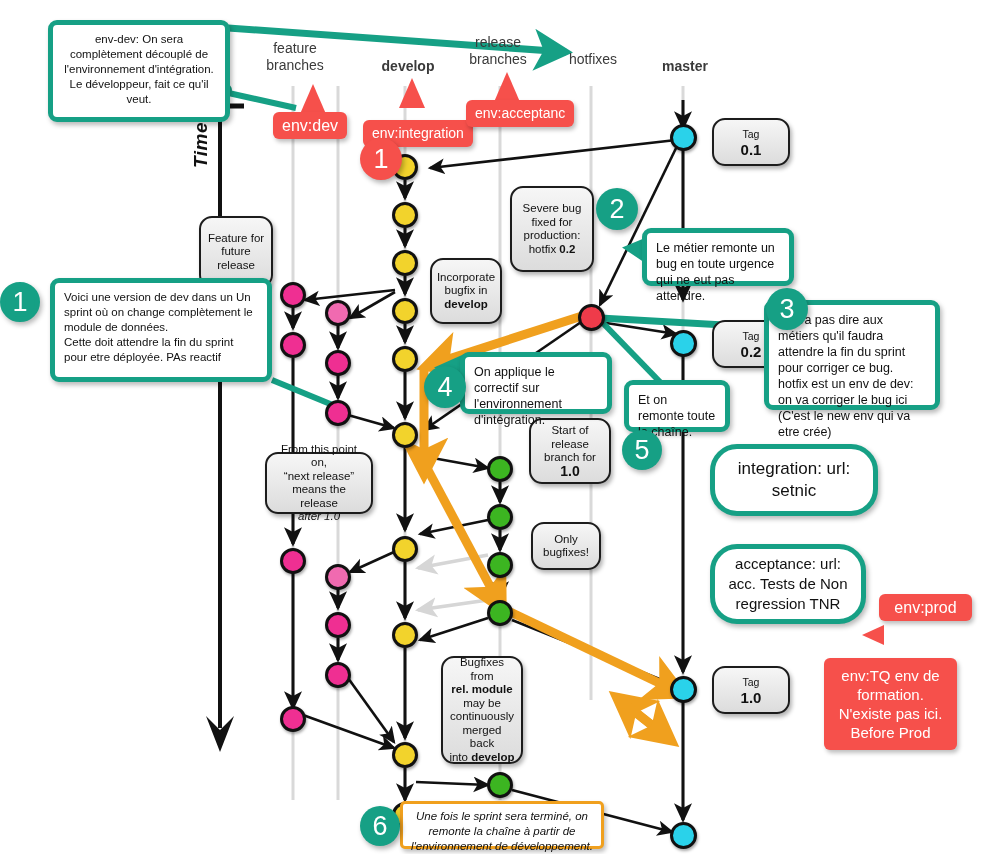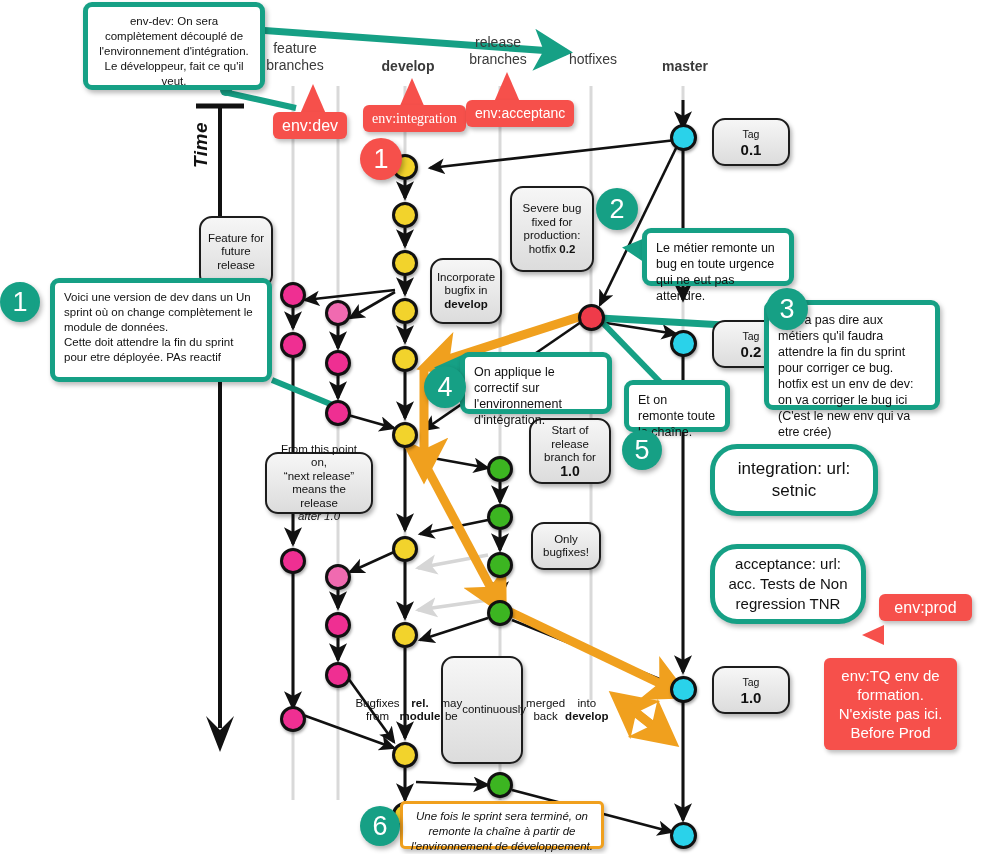--- a/index.html
+++ b/index.html
@@ -284,21 +284,21 @@
     <span>Start of</span>
     <span>release</span>
     <span>branch for</span>
     <b style="font-size:14px;">1.0</b>
   </div>
 
   <div class="gbox" style="left:531px;top:522px;width:70px;height:48px;">
     <span>Only bugfixes!</span>
   </div>
 
-  <div class="gbox" style="left:441px;top:656px;width:82px;height:108px;flex-direction:row;">
+  <div class="gbox" style="left:441px;top:656px;width:82px;height:108px;flex-direction:column;">
     <span>Bugfixes from</span>
     <b>rel. module</b>
     <span>may be</span>
     <span>continuously</span>
     <span>merged back</span>
     <span><span>into</span> <b>develop</b></span>
   </div>
 
   <div class="gbox" style="left:712px;top:118px;width:78px;height:48px;flex-direction:column;">
     <span class="tagword">Tag</span>
@@ -310,31 +310,31 @@
   </div>
   <div class="gbox" style="left:712px;top:666px;width:78px;height:48px;flex-direction:column;">
     <span class="tagword">Tag</span>
     <span class="tagnum">1.0</span>
   </div>
 
   <div class="rtri" style="left:300px;top:84px;"></div>
   <div class="rbox" style="left:273px;top:112px;">env:dev</div>
 
   <div class="rtri" style="left:399px;top:78px;"></div>
-  <div class="rbox small" style="left:363px;top:105px;font-family:Liberation Serif, serif;">env:integration</div>
+  <div class="rbox small" style="left:363px;top:120px;">env:integration</div>
 
   <div class="rtri" style="left:494px;top:72px;"></div>
   <div class="rbox small" style="left:466px;top:100px;">env:acceptanc</div>
 
   <div class="rtail" style="left:862px;top:625px;"></div>
   <div class="rbox" style="left:879px;top:594px;width:93px;">env:prod</div>
 
   <div class="rbox multi" style="left:824px;top:658px;width:133px;padding:8px 8px;">env:TQ env de formation. N'existe pas ici. Before Prod</div>
 
-  <div class="tbox center" style="left:48px;top:2px;width:182px;height:88px;font-size:11.5px;line-height:15px;margin-left:35px;">env-dev: On sera complètement découplé de l'environnement d'intégration. Le développeur, fait ce qu'il veut.</div>
+  <div class="tbox center" style="left:48px;top:20px;width:182px;height:102px;font-size:11.5px;line-height:15px;">env-dev: On sera complètement découplé de l'environnement d'intégration. Le développeur, fait ce qu'il veut.</div>
 
   <div class="tbox" style="left:50px;top:278px;width:222px;height:104px;font-size:11.5px;line-height:15px;white-space:pre-line;">Voici une version de dev dans un Un sprint où on change complètement le module de données.
 Cette doit attendre la fin du sprint pour etre déployée. PAs reactif</div>
 
   <div class="tbox" style="left:642px;top:228px;width:152px;height:58px;">Le métier remonte un bug en toute urgence qui ne eut pas attendre.</div>
 
   <div class="tbox" style="left:764px;top:300px;width:176px;height:110px;">On va pas dire aux métiers qu'il faudra attendre la fin du sprint pour corriger ce bug. hotfix est un env de dev: on va corriger le bug ici (C'est le new env qui va etre crée)</div>
 
   <div class="tbox" style="left:460px;top:352px;width:152px;height:62px;">On applique le correctif sur l'environnement d'intégration.</div>
 

